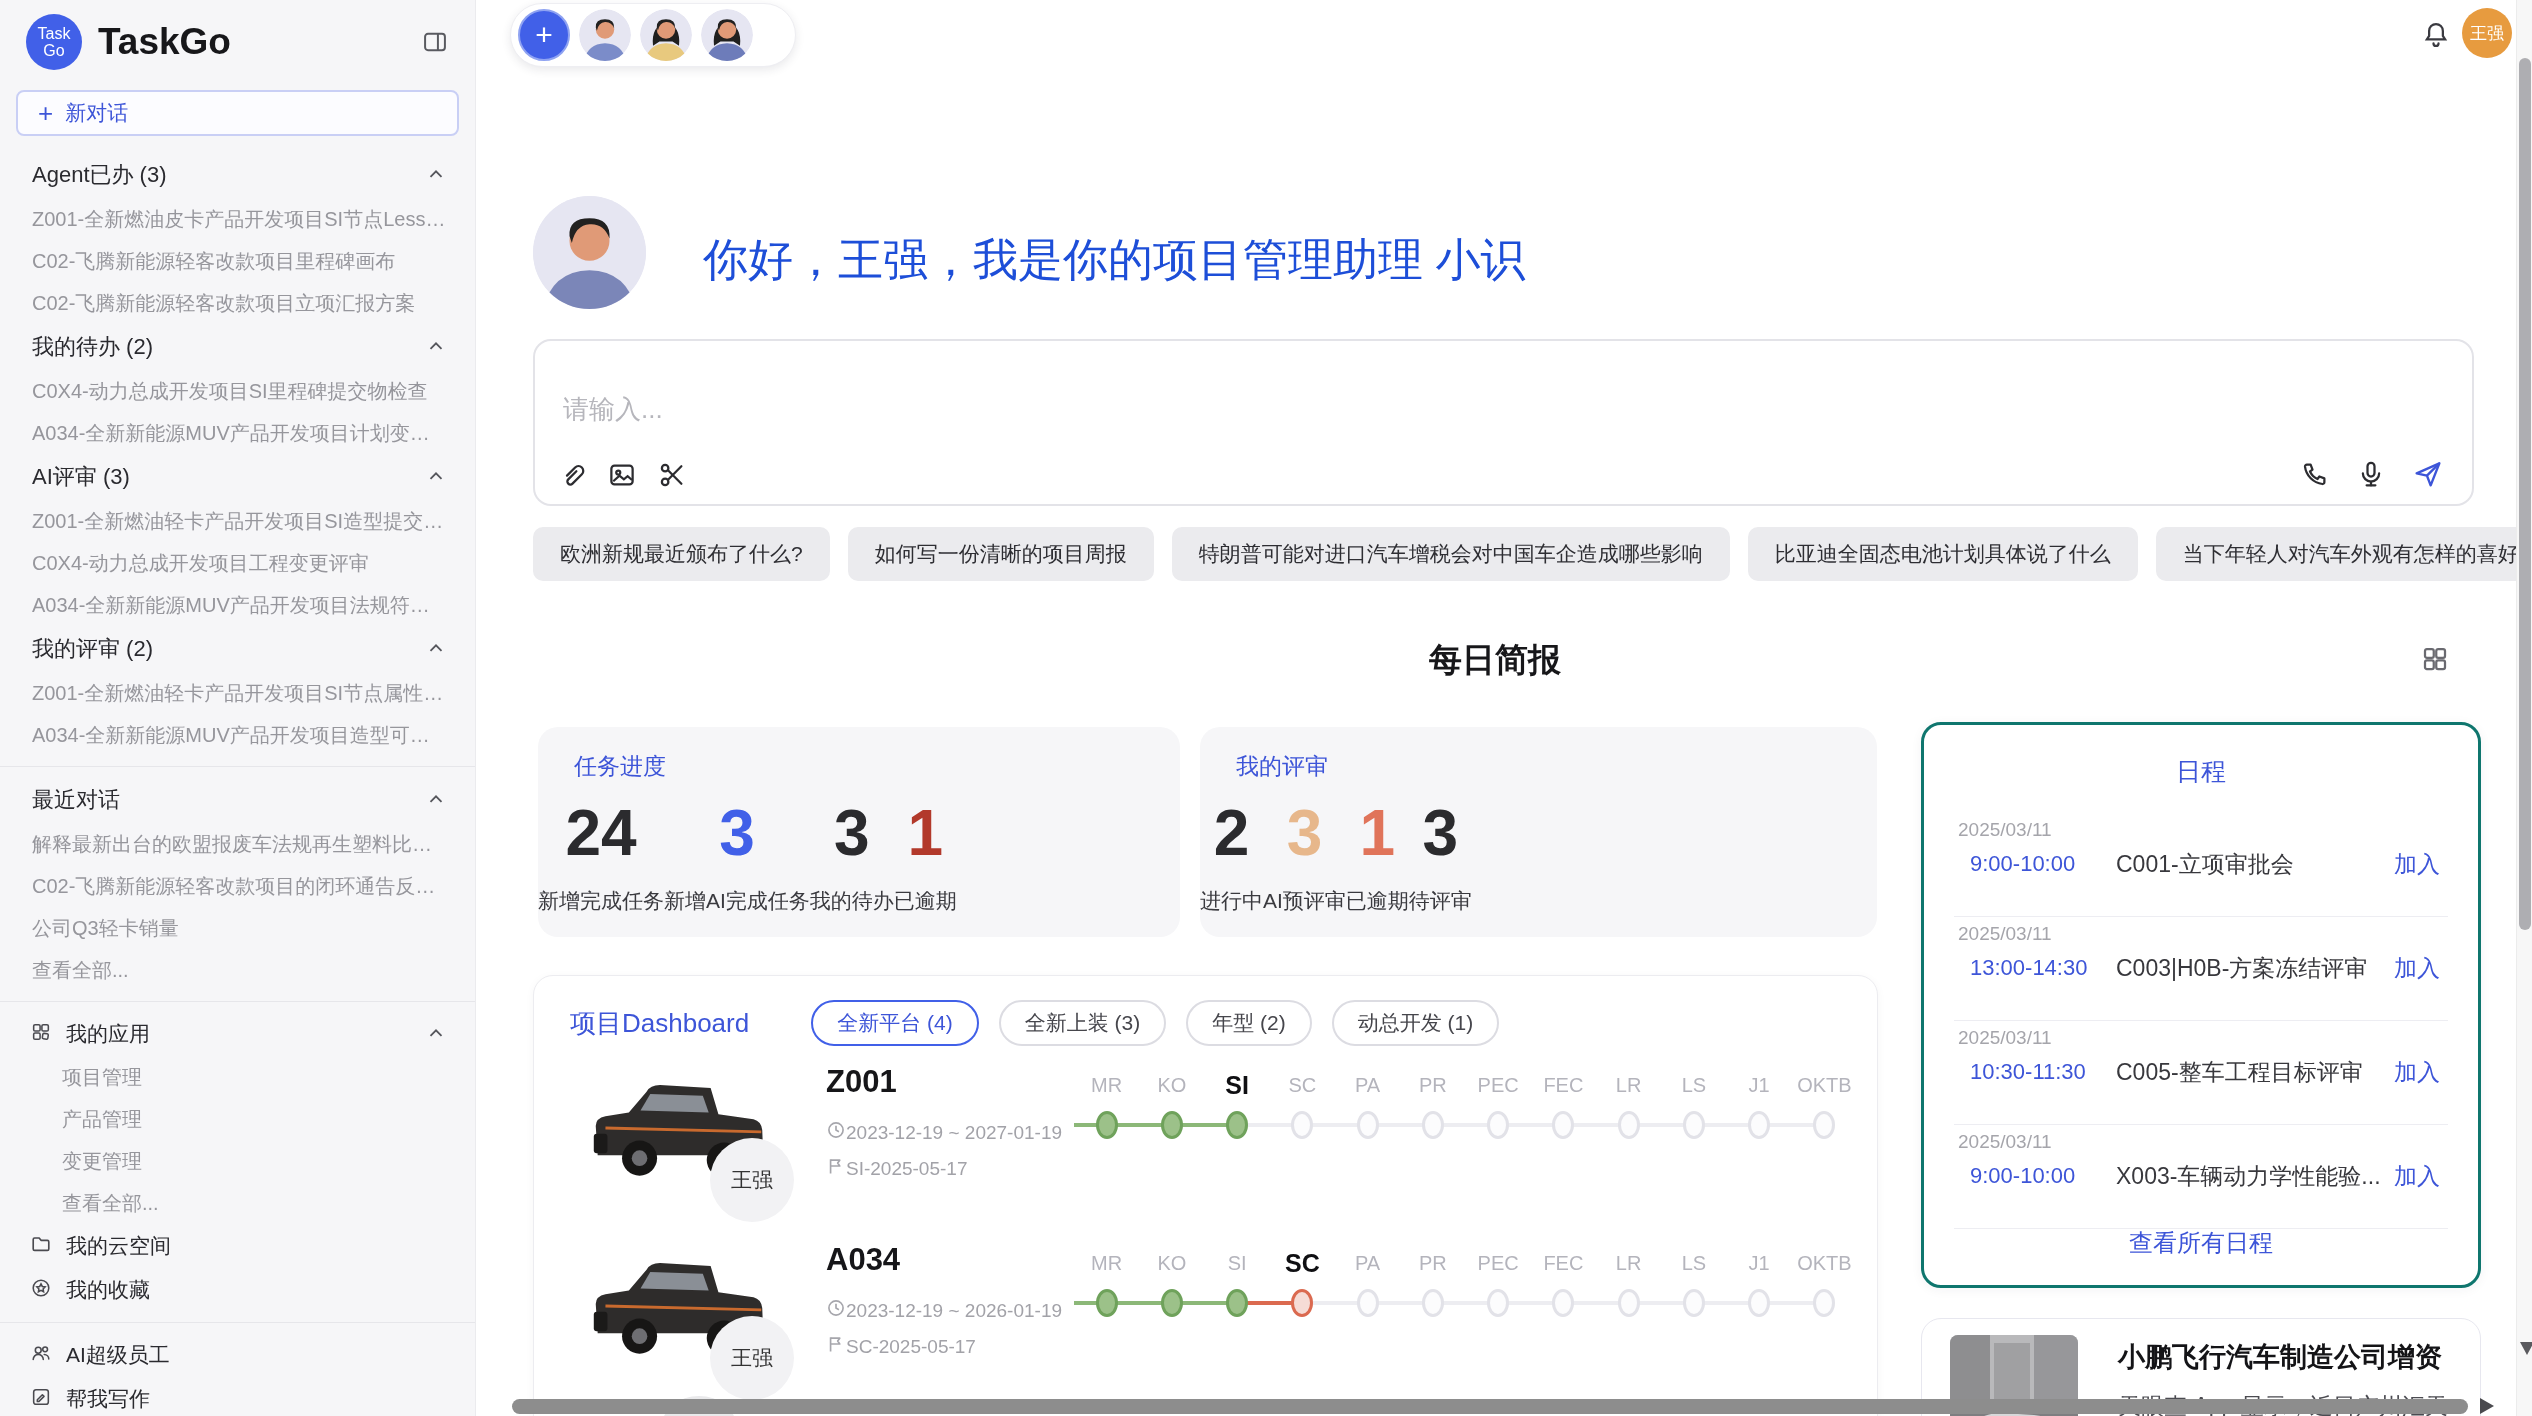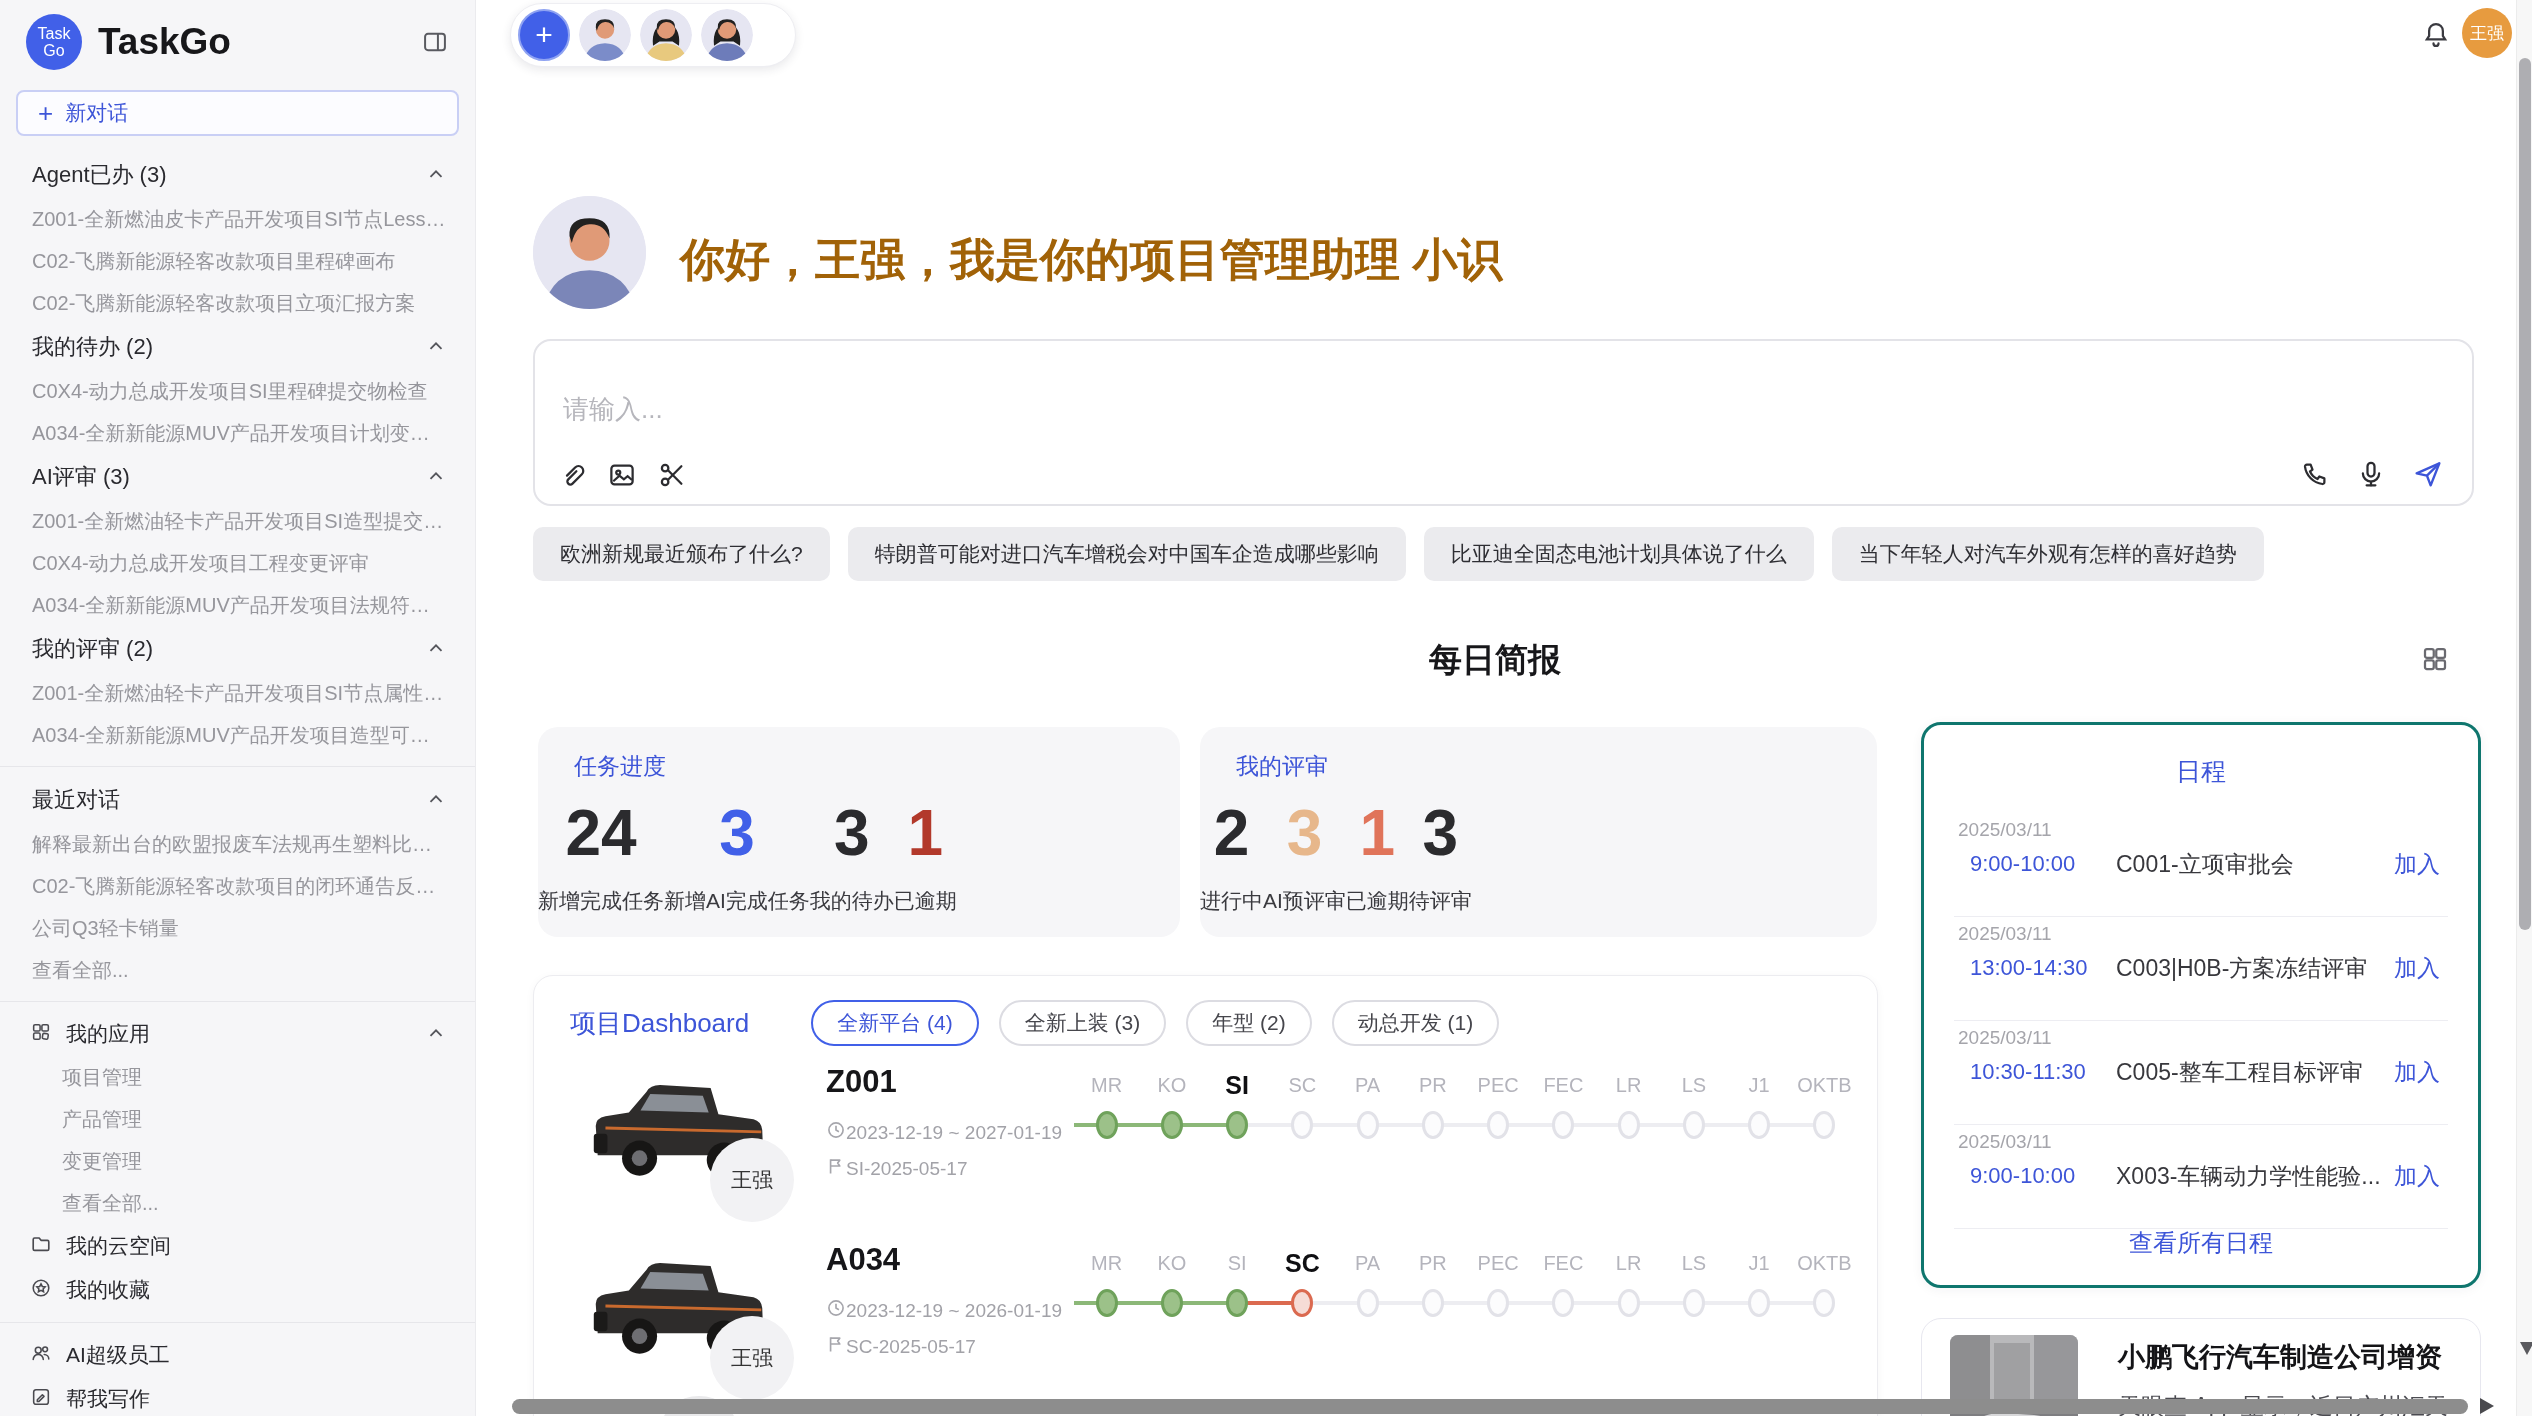--- a/index.html
+++ b/index.html
@@ -35,21 +35,21 @@
             display:flex;align-items:center;justify-content:center;border:2px solid #8fa3f2;
             box-sizing:border-box;cursor:pointer;flex:none;}
   .avatar-sm{width:52px;height:52px;border-radius:50%;overflow:hidden;flex:none;cursor:pointer;}
   .bell-btn{position:absolute;left:2421px;top:19px;display:flex;cursor:pointer;}
   .user-badge{position:absolute;left:2462px;top:8px;width:50px;height:50px;border-radius:50%;
               background:#e79b3f;color:#fff;font-size:17px;display:flex;align-items:center;
               justify-content:center;cursor:pointer;}
   
   .greet-avatar{position:absolute;left:533px;top:196px;width:113px;height:113px;border-radius:50%;
                 overflow:hidden;background:#e6e6f2;}
-  .greet-text{position:absolute;left:680px;top:230px;font-size:45px;font-weight:bold;color:#a16207;}
+  .greet-text{position:absolute;left:703px;top:230px;font-size:45px;font-weight:normal;color:#1d4ed8;}
   .input-box{position:absolute;left:533px;top:339px;width:1941px;height:167px;background:#fff;
              border:2px solid #e3e3e8;border-radius:18px;box-sizing:border-box;}
   .input-field{position:absolute;left:26px;top:52px;width:1500px;font-size:26px;border:none;
                outline:none;background:transparent;color:#333;font-family:inherit;}
   .input-field::placeholder{color:#b6b6bc;}
   .input-icons-left{position:absolute;left:22px;bottom:14px;display:flex;gap:20px;align-items:center;}
   .input-icons-right{position:absolute;right:28px;bottom:14px;display:flex;gap:26px;align-items:center;}
   .icon-btn{display:flex;cursor:pointer;}
   
   #chips{position:absolute;left:533px;top:527px;display:flex;gap:18px;}
@@ -347,20 +347,21 @@
           <svg width="32" height="32" viewBox="0 0 24 24" fill="none" stroke="#3d55d8" stroke-width="1.8" stroke-linejoin="round">
             <path d="M3.5 11.5 20.5 4 14 20.5l-2.8-7.3Z"></path>
             <path d="M11.2 13.2 20.5 4"></path>
           </svg>
         </span>
     </div>
   </div>
 
   <div id="chips">
       <div class="chip">欧洲新规最近颁布了什么?</div>
+      <div class="chip">如何写一份清晰的项目周报</div>
       <div class="chip">特朗普可能对进口汽车增税会对中国车企造成哪些影响</div>
       <div class="chip">比亚迪全固态电池计划具体说了什么</div>
       <div class="chip">当下年轻人对汽车外观有怎样的喜好趋势</div>
     </div>
 
   <div class="brief-title">每日简报</div>
   <div class="brief-grid-btn">
     <svg width="30" height="30" viewBox="0 0 24 24" fill="none" stroke="#6a6a70" stroke-width="1.8">
         <rect x="4" y="4" width="7" height="7" rx="1.5"></rect>
         <rect x="13" y="4" width="7" height="7" rx="1.5"></rect>

